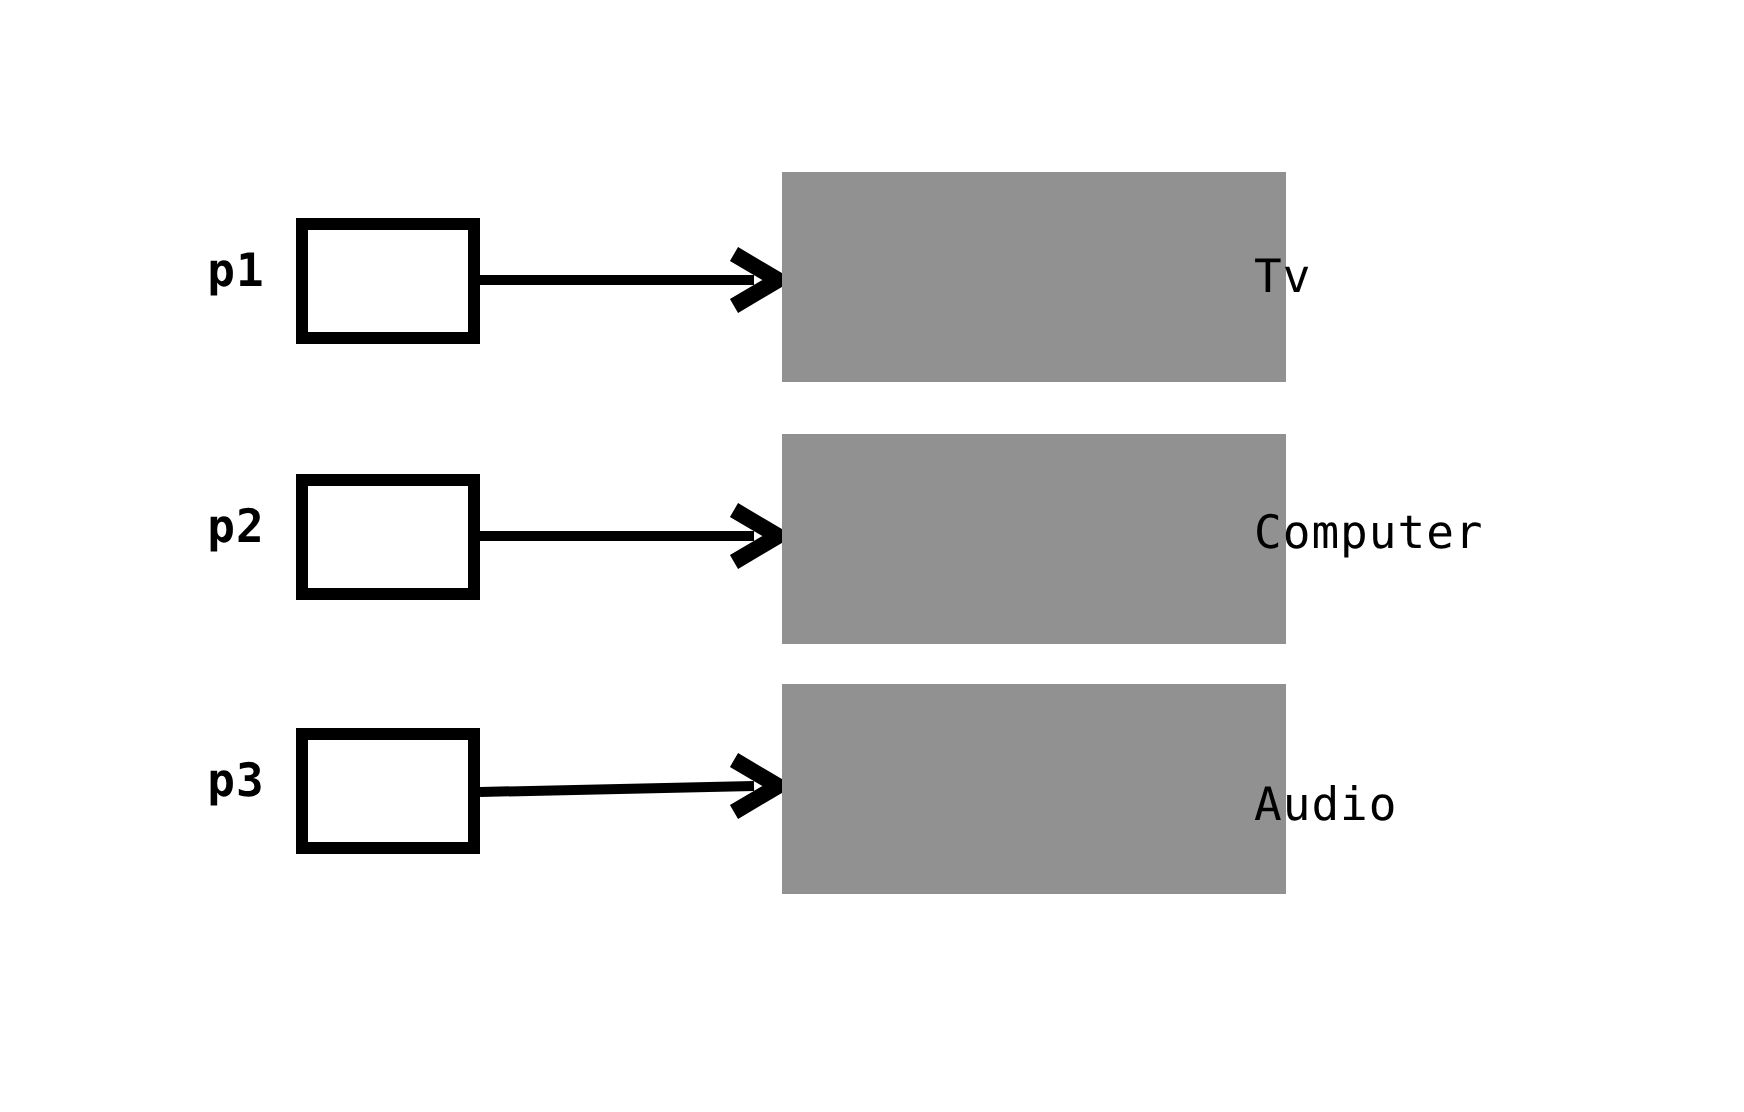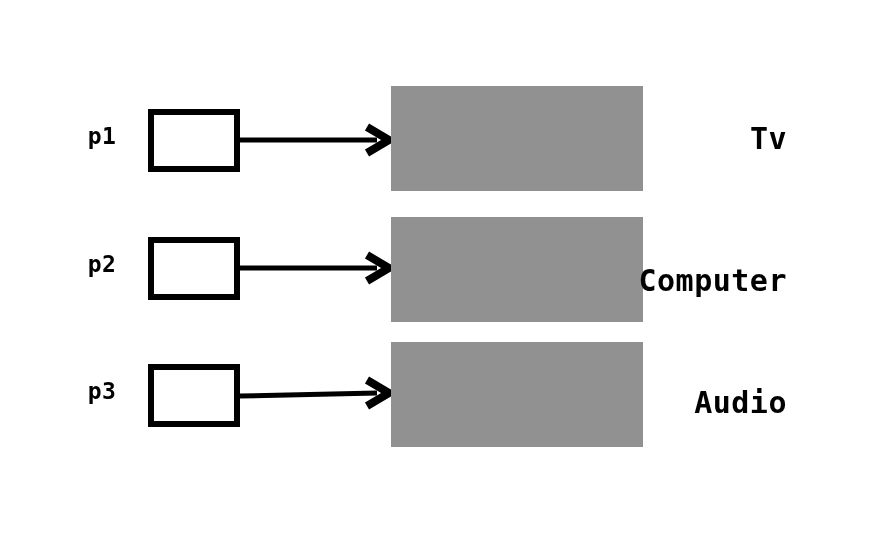--- a/index.html
+++ b/index.html
@@ -11,21 +11,21 @@
     position: relative;
     width: 872px;
     height: 556px;
     background: var(--bg, #ffffff);
     overflow: hidden;
     font-family: "DejaVu Sans Mono", "Liberation Mono", monospace;
     color: var(--text, #000000);
   }
   .pointer-label {
     position: absolute;
-    left: 72px;
+    left: 88px;
     width: 60px;
     text-align: center;
     font-size: 23px;
     font-weight: 600;
     line-height: 28px;
     letter-spacing: 0.5px;
   }
   .pointer-box {
     position: absolute;
     left: 148px;
@@ -50,38 +50,38 @@
     position: absolute;
     left: 391px;
     width: 252px;
     height: 105px;
     background: var(--target-fill, #919191);
   }
   .target-label {
     position: absolute;
     left: 627px;
     width: 160px;
-    text-align: right;
-    font-size: 30px;
-    font-weight: 700;
+    text-align: left;
+    font-size: 23px;
+    font-weight: 400;
     line-height: 28px;
     letter-spacing: 0.5px;
   }
   
   .r1 .pointer-label { top: 122px; }
   .r1 .pointer-box   { top: 109px; }
   .r1 .arrow-svg     { top: 118px; }
   .r1 .target-rect   { top: 86px; }
   .r1 .target-label  { top: 125px; }
 
   .r2 .pointer-label { top: 250px; }
   .r2 .pointer-box   { top: 237px; }
   .r2 .arrow-svg     { top: 246px; }
   .r2 .target-rect   { top: 217px; }
-  .r2 .target-label  { top: 267px; }
+  .r2 .target-label  { top: 253px; }
 
   .r3 .pointer-label { top: 377px; }
   .r3 .pointer-box   { top: 364px; }
   .r3 .arrow-svg     { top: 371px; }
   .r3 .target-rect   { top: 342px; }
   .r3 .target-label  { top: 389px; }
 </style>
 </head>
 <body>
 

